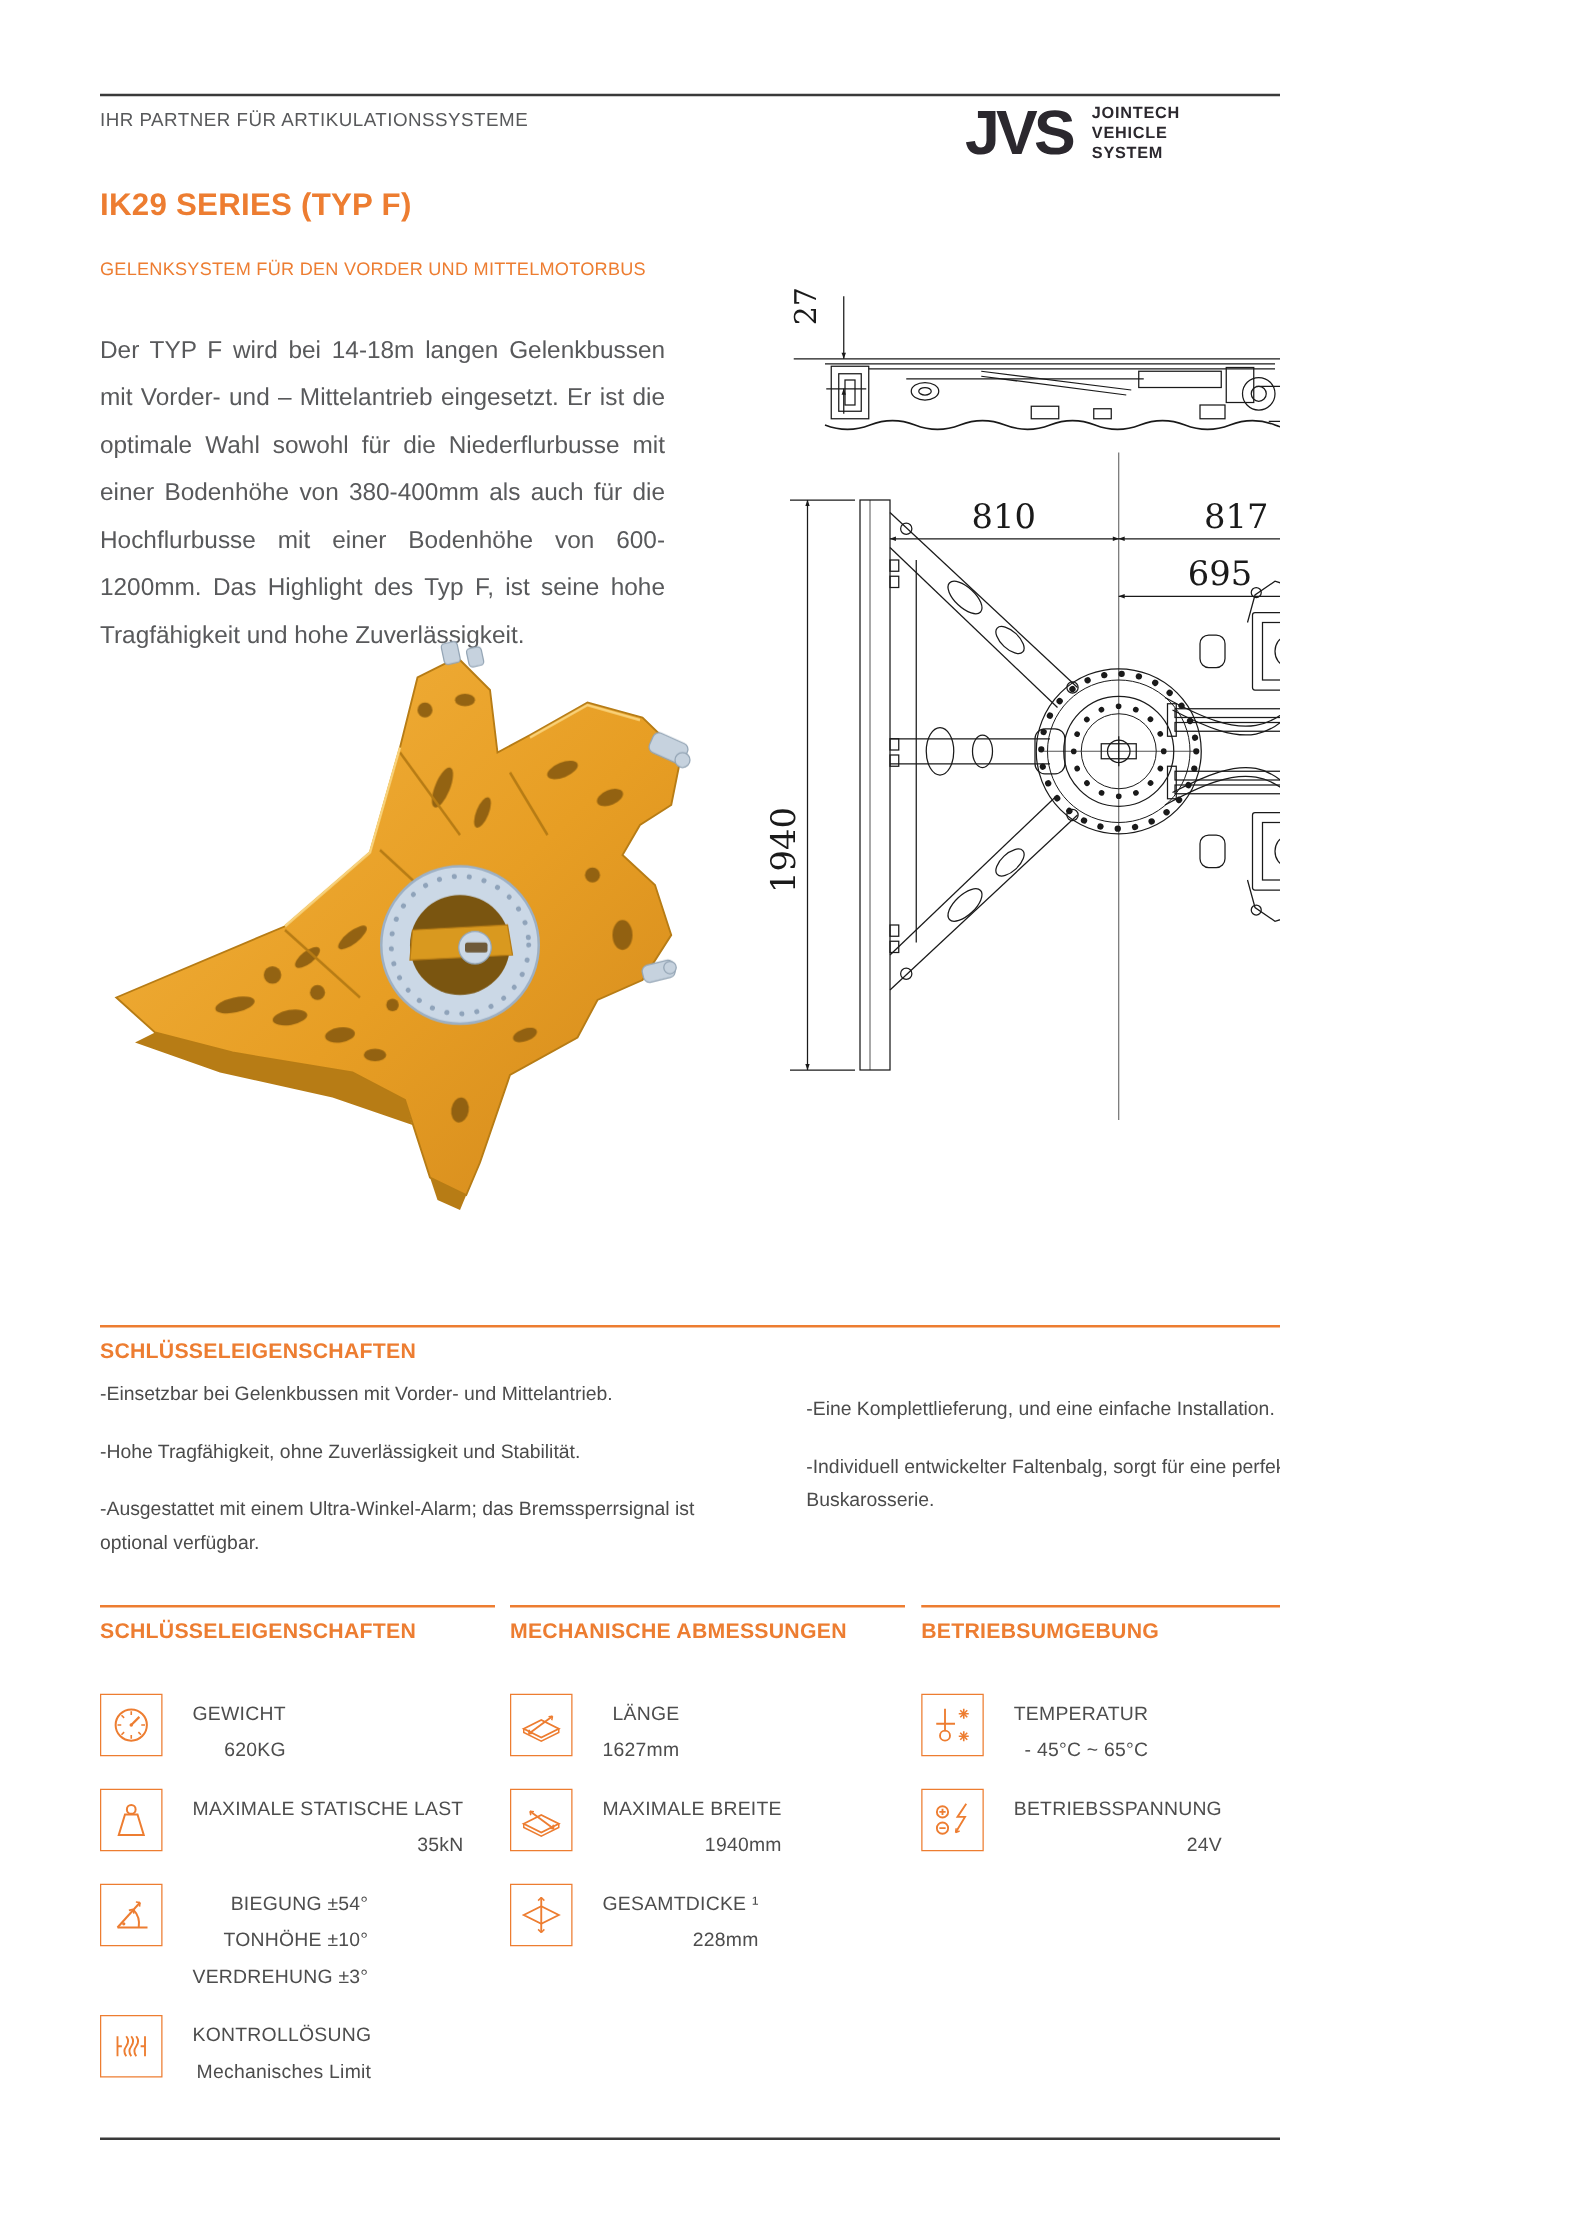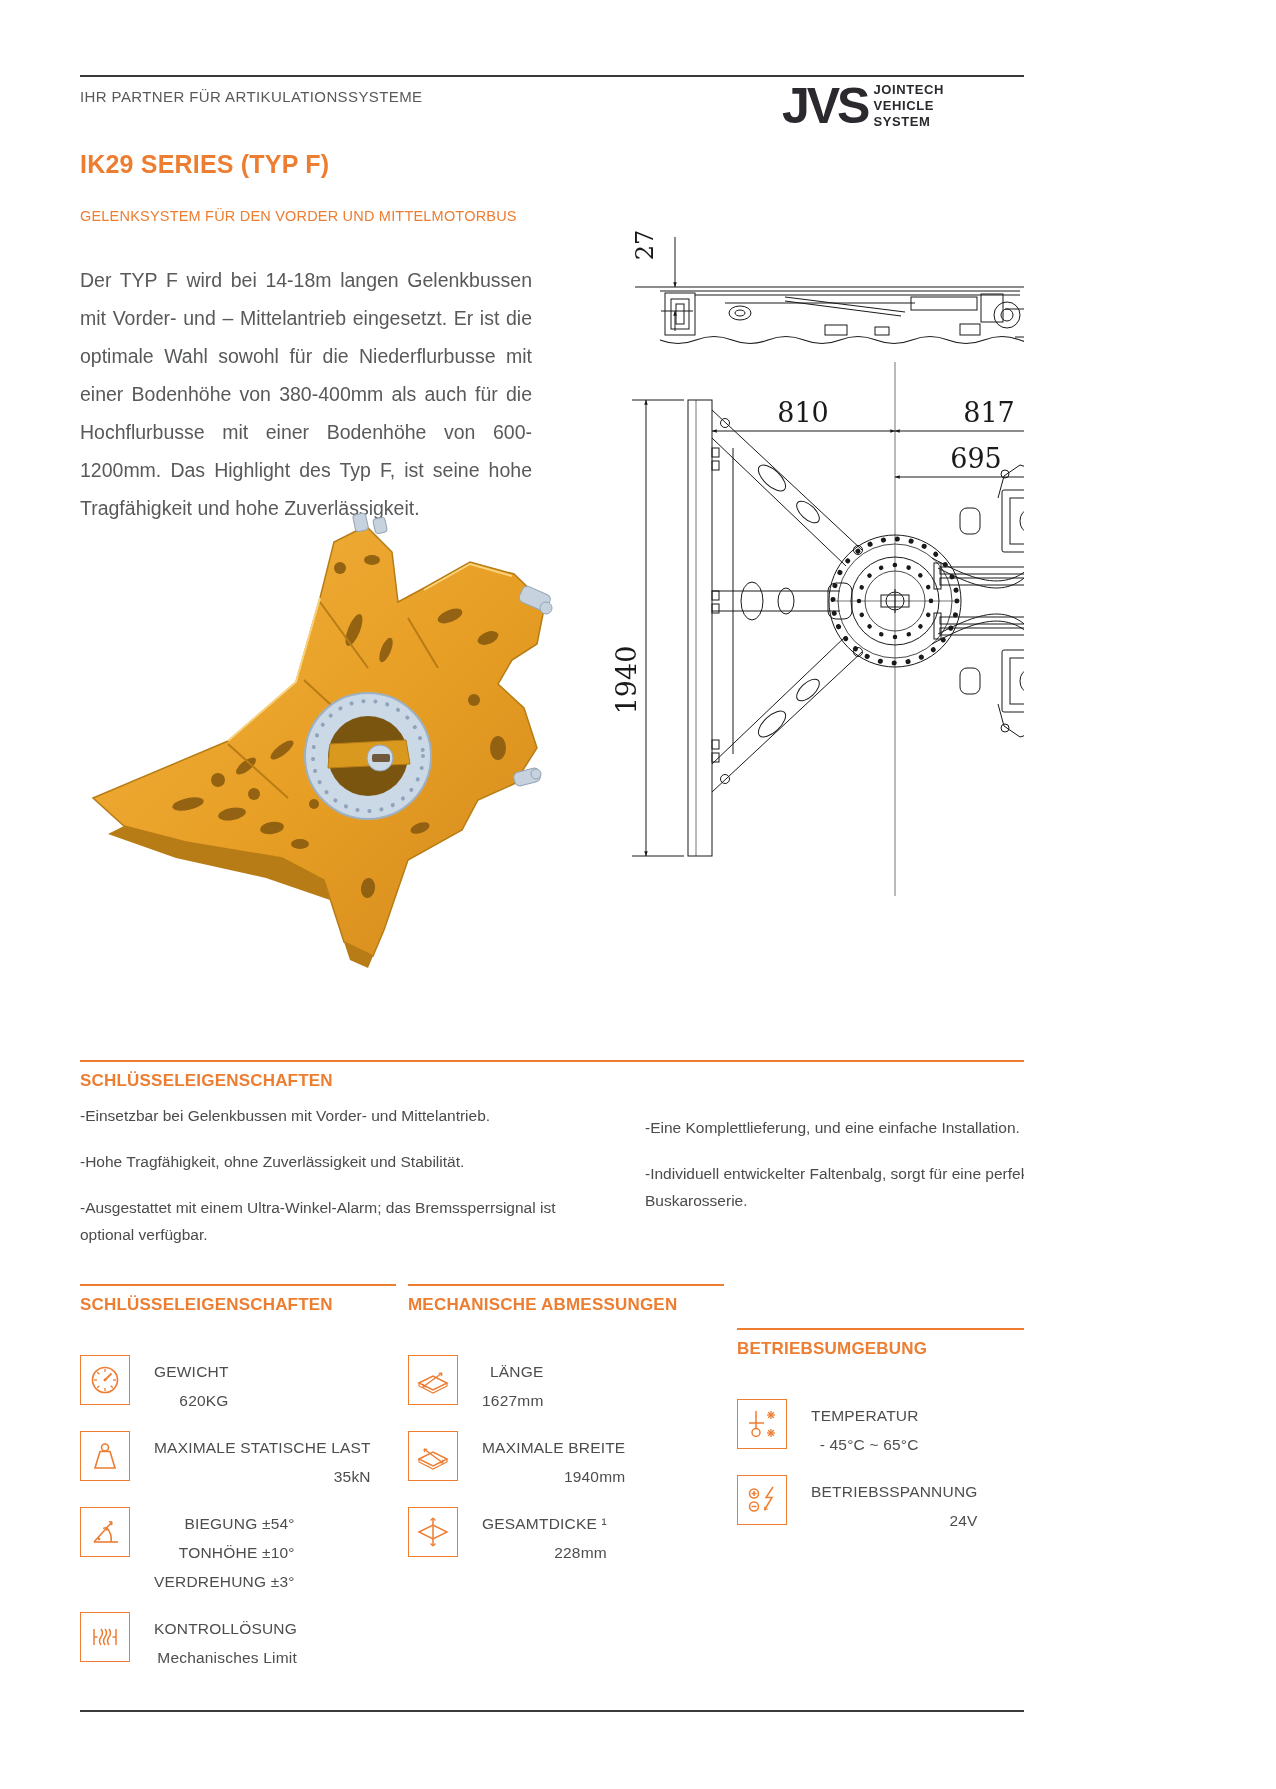--- a/index.html
+++ b/index.html
@@ -1,21 +1,21 @@
 <!DOCTYPE html>
 <html><head>
 <meta charset="utf-8">
 <style>
   html,body{margin:0;padding:0;background:#ffffff;}
   .page{position:relative;width:1024px;height:1789px;background:#fff;overflow:hidden;
         font-family:"Liberation Sans",sans-serif;color:#58595B;}
   .rule-dark{position:absolute;left:80px;width:1116px;height:2px;background:#3a3a3a;}
   .rule-accent{position:absolute;height:2px;background:#ED7D31;}
   .tagline{position:absolute;left:80px;top:88px;font-size:15px;letter-spacing:.4px;color:#58595B;}
-  .logo{position:absolute;right:80px;top:82px;display:flex;align-items:flex-end;gap:6px;}
+  .logo{position:absolute;right:80px;top:82px;display:flex;align-items:flex-end;gap:16px;}
   .logo-acronym{font-size:50px;font-weight:900;letter-spacing:-3px;color:#2B282E;line-height:48px;}
   .logo-lines{display:flex;flex-direction:column;justify-content:center;}
   .logo-lines span{font-size:13px;font-weight:800;letter-spacing:.6px;line-height:16px;color:#2B282E;}
   .title{position:absolute;left:80px;top:150px;font-size:25px;font-weight:700;color:#ED7D31;letter-spacing:.2px;}
   .subtitle{position:absolute;left:80px;top:208px;font-size:14.5px;color:#ED7D31;letter-spacing:.2px;}
   .description{position:absolute;left:80px;top:233px;width:452px;font-size:19.5px;line-height:38px;
                text-align:justify;color:#58595B;margin-top:28px;}
   .side-view{position:absolute;left:575px;top:185px;}
   .top-view{position:absolute;left:600px;top:348px;}
   .render3d{position:absolute;left:68px;top:498px;}
@@ -386,21 +386,21 @@
           </svg>
         </span>
         <div class="spec-lines">
           <div class="spec-line">GESAMTDICKE ¹</div>
           <div class="spec-line">228mm</div>
         </div>
       </div>
     </div>
   </div>
 
-  <div class="spec-col" style="left:737px;margin-top:44px;">
+  <div class="spec-col" style="left:737px;">
     <div class="col-rule"></div>
     <div class="col-heading">BETRIEBSUMGEBUNG</div>
     <div class="spec-items">
       <div class="spec-item">
         <span class="spec-icon">
           <svg width="36" height="36" viewBox="0 0 36 36" fill="none" stroke="#ED7D31" stroke-width="1.5">
             <line x1="12" y1="5" x2="12" y2="23"></line>
             <circle cx="12" cy="26.5" r="4"></circle>
             <line x1="5" y1="17" x2="20" y2="17"></line>
             <g stroke-width="1.3">

